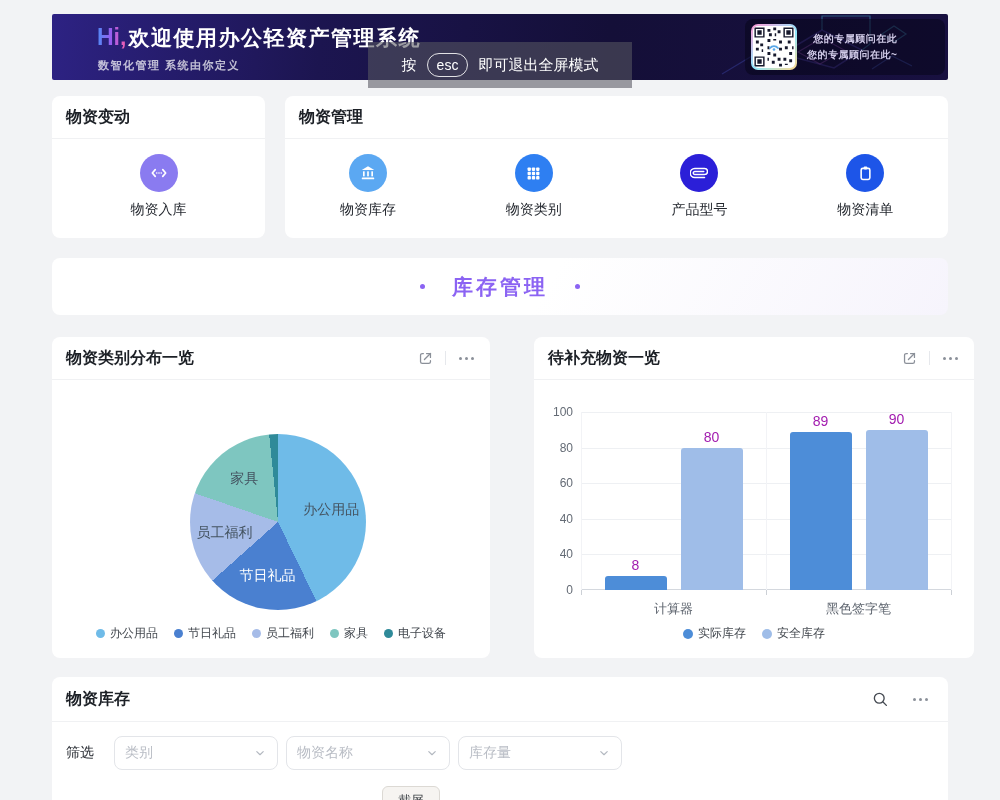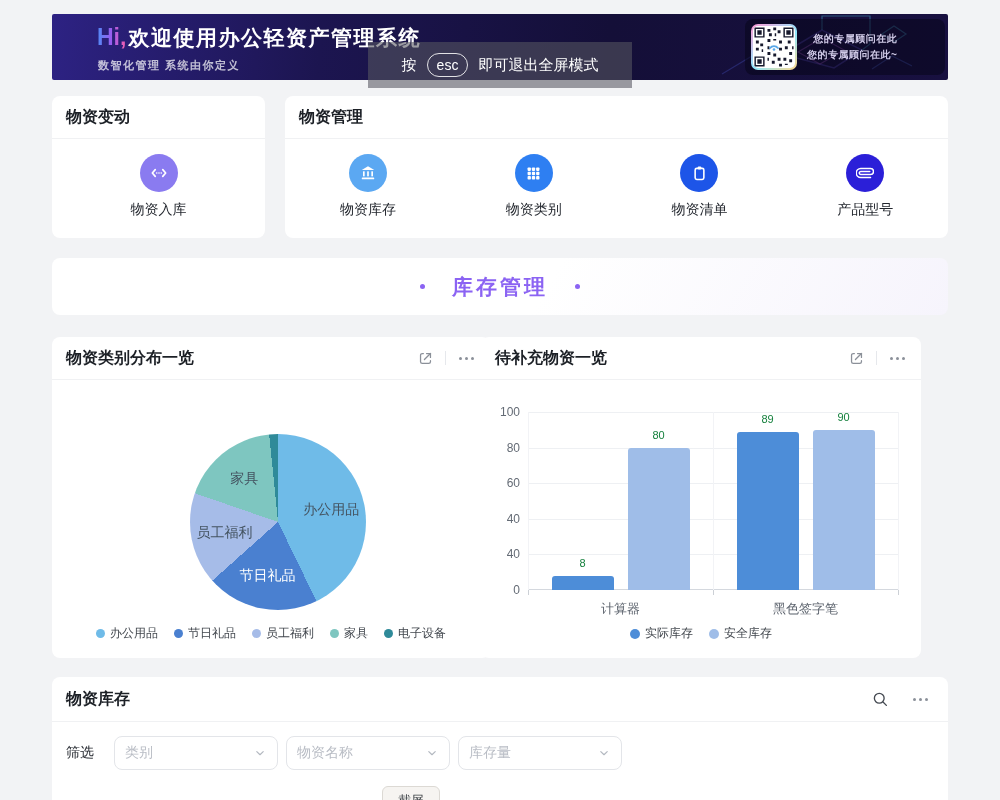--- a/index.html
+++ b/index.html
@@ -57,21 +57,21 @@
                   align-items:center; gap:16px; }
   .legend-item { display:flex; align-items:center; gap:5px; font-size:12px; color:#41464d; cursor:pointer; }
   .legend-dot { width:9px; height:9px; border-radius:50%; }
 
   .bar-plot { position:absolute; left:47px; top:32px; width:370px; height:178px; }
   .gridline { position:absolute; left:0; right:0; height:1px; background:#eef0f3; }
   .axisline { position:absolute; left:0; right:0; bottom:0; height:1px; background:#d4d8de; }
   .vline { position:absolute; top:0; bottom:0; width:1px; background:#f2f3f6; }
   .ylabel { position:absolute; left:-40px; width:32px; text-align:right; font-size:12px; color:#646b75; transform:translateY(-50%); }
   .bar { position:absolute; bottom:0; border-radius:3px 3px 0 0; }
-  .bar-value { position:absolute; transform:translateX(-50%); font-size:11px; color:#15803d; }
+  .bar-value { position:absolute; transform:translateX(-50%); font-size:14px; color:#a21caf; }
   .cat-label { position:absolute; top:100%; margin-top:10px; transform:translateX(-50%); font-size:13px; color:#5d646e; white-space:nowrap; }
   .xtick { position:absolute; top:100%; width:1px; height:5px; background:#ccd0d6; }
 
   
   .filter-row { display:flex; align-items:center; padding:14px; }
   .filter-label { font-size:14px; color:#23272e; margin-right:20px; }
   .select { width:164px; height:34px; border:1px solid #e3e5e9; border-radius:8px; display:flex; align-items:center;
             padding:0 10px; color:#b9bdc5; font-size:14px; margin-right:8px; cursor:pointer; background:#fff; }
   .select .chev { margin-left:auto; display:flex; }
 
@@ -174,35 +174,35 @@
               <rect x="9.9" y="9.9" width="4.2" height="4.2" rx="1"></rect>
               <rect x="15.3" y="9.9" width="4.2" height="4.2" rx="1"></rect>
             <rect x="4.5" y="15.3" width="4.2" height="4.2" rx="1"></rect>
               <rect x="9.9" y="15.3" width="4.2" height="4.2" rx="1"></rect>
               <rect x="15.3" y="15.3" width="4.2" height="4.2" rx="1"></rect>
           </svg>
         </span>
         <span class="icon-label">物资类别</span>
       </div>
       <div class="icon-item">
+        <span class="icon-circle" style="background: rgb(43, 31, 216);">
+          <svg viewBox="0 0 24 24" width="18" height="18" fill="none" stroke="#fff" stroke-width="2" stroke-linecap="round" stroke-linejoin="round">
+            <path transform="rotate(45 12 12)" d="M21.44 11.05l-9.19 9.19a6 6 0 0 1-8.49-8.49l9.19-9.19a4 4 0 0 1 5.66 5.66l-9.2 9.19a2 2 0 0 1-2.83-2.83l8.49-8.48"></path>
+          </svg>
+        </span>
+        <span class="icon-label">产品型号</span>
+      </div>
+      <div class="icon-item">
         <span class="icon-circle" style="background: rgb(29, 85, 232);">
           <svg viewBox="0 0 24 24" width="19" height="19" fill="none" stroke="#fff" stroke-width="2">
             <rect x="6.5" y="5.5" width="11" height="14" rx="2"></rect>
               <rect x="9.8" y="3.2" width="4.4" height="3.6" rx="1" fill="#fff" stroke="none"></rect>
           </svg>
         </span>
         <span class="icon-label">物资清单</span>
-      </div>
-      <div class="icon-item">
-        <span class="icon-circle" style="background: rgb(43, 31, 216);">
-          <svg viewBox="0 0 24 24" width="18" height="18" fill="none" stroke="#fff" stroke-width="2" stroke-linecap="round" stroke-linejoin="round">
-            <path transform="rotate(45 12 12)" d="M21.44 11.05l-9.19 9.19a6 6 0 0 1-8.49-8.49l9.19-9.19a4 4 0 0 1 5.66 5.66l-9.2 9.19a2 2 0 0 1-2.83-2.83l8.49-8.48"></path>
-          </svg>
-        </span>
-        <span class="icon-label">产品型号</span>
       </div>
     </div>
   </div>
 
   <div class="card band">
     <span class="band-dot"></span>
     <span class="band-title">库存管理</span>
     <span class="band-dot"></span>
   </div>
 
@@ -248,21 +248,21 @@
             <span>家具</span>
           </span>
           <span class="legend-item">
             <span class="legend-dot" style="background: rgb(47, 138, 153); width: 9px; height: 9px;"></span>
             <span>电子设备</span>
           </span>
         </div>
     </div>
   </div>
 
-  <div class="card" style="left:481px; top:337px; width:440px; height:321px;">
+  <div class="card" style="left:534px; top:337px; width:440px; height:321px;">
     <div class="card-header">
       <span class="card-title">待补充物资一览</span>
       <span class="header-actions">
         <svg viewBox="0 0 24 24" width="17" height="17" fill="none" stroke="#8b9099" stroke-width="1.8" stroke-linecap="round" style="cursor:pointer">
           <path d="M9 5H7.5A2.5 2.5 0 0 0 5 7.5v9A2.5 2.5 0 0 0 7.5 19h9a2.5 2.5 0 0 0 2.5-2.5V15"></path>
             <path d="M13.5 5H19v5.5"></path>
             <path d="M19 5l-8.5 8.5"></path>
         </svg>
         <span class="vsep"></span>
         <span class="dots">

